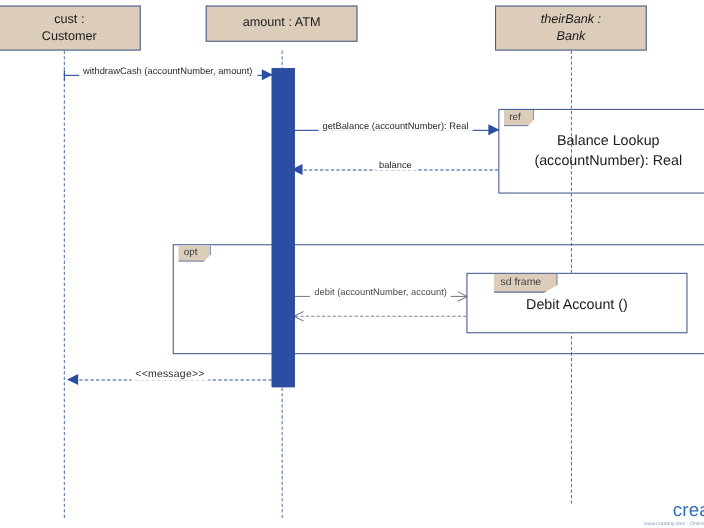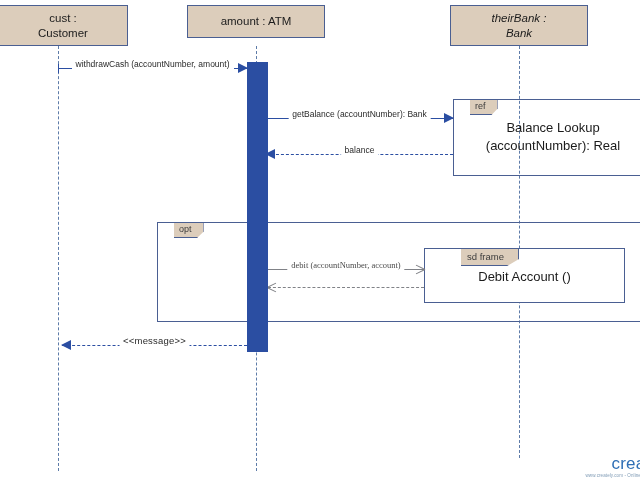--- a/index.html
+++ b/index.html
@@ -56,21 +56,21 @@
     box-sizing: border-box;
     border: 1.3px solid #4a5f92;
     background: transparent;
     z-index: 3;
   }
   .fragment.filled { background: #ffffff; }
 
   .frag-tag {
     position: absolute;
     top: 0;
-    left: 16px;
+    left: 4px;
     background: #dccdbb;
     border-right: 1.2px solid #4a5f92;
     border-bottom: 1.2px solid #4a5f92;
     font-size: 9px;
     color: #3c3c3c;
     padding: 2px 11px 2px 5px;
     line-height: 1.1;
     clip-path: polygon(0 0, 100% 0, 100% 58%, 78% 100%, 0 100%);
     z-index: 4;
   }
@@ -114,21 +114,21 @@
     left: 50%;
     transform: translate(-50%, -100%);
     top: 1px;
     background: #ffffff;
     padding: 0 4px;
     font-size: 8.5px;
     color: #2a2a2a;
     white-space: nowrap;
     text-align: right;
   }
-  .msg .label.gray { color: #4a4a4a; font-family: Liberation Serif, serif; }
+  .msg .label.gray { color: #4a4a4a; }
   .msg .label.big { font-size: 9.5px; letter-spacing: .2px; }
 
   
   .arrow {
     position: absolute;
     top: 0;
     width: 0;
     height: 0;
   }
   .arrow.right-filled {
@@ -253,21 +253,21 @@
   <div class="msg solid" style="left:58px; top:68px; width:189px;">
     <div class="line"></div>
     <div class="origin-tick"></div>
     <div class="arrow right-filled"></div>
     <div class="label">withdrawCash (accountNumber, amount)</div>
   </div>
 
   <div class="msg solid" style="left:266px; top:118px; width:187px;">
     <div class="line"></div>
     <div class="arrow right-filled"></div>
-    <div class="label">getBalance (accountNumber): Bank</div>
+    <div class="label">getBalance (accountNumber): Real</div>
   </div>
 
   <div class="msg dashed" style="left:266px; top:154px; width:187px;">
     <div class="line"></div>
     <div class="arrow left-filled"></div>
     <div class="label">balance</div>
   </div>
 
   <div class="msg solid-gray" style="left:268px; top:269px; width:156px;">
     <div class="line"></div>

